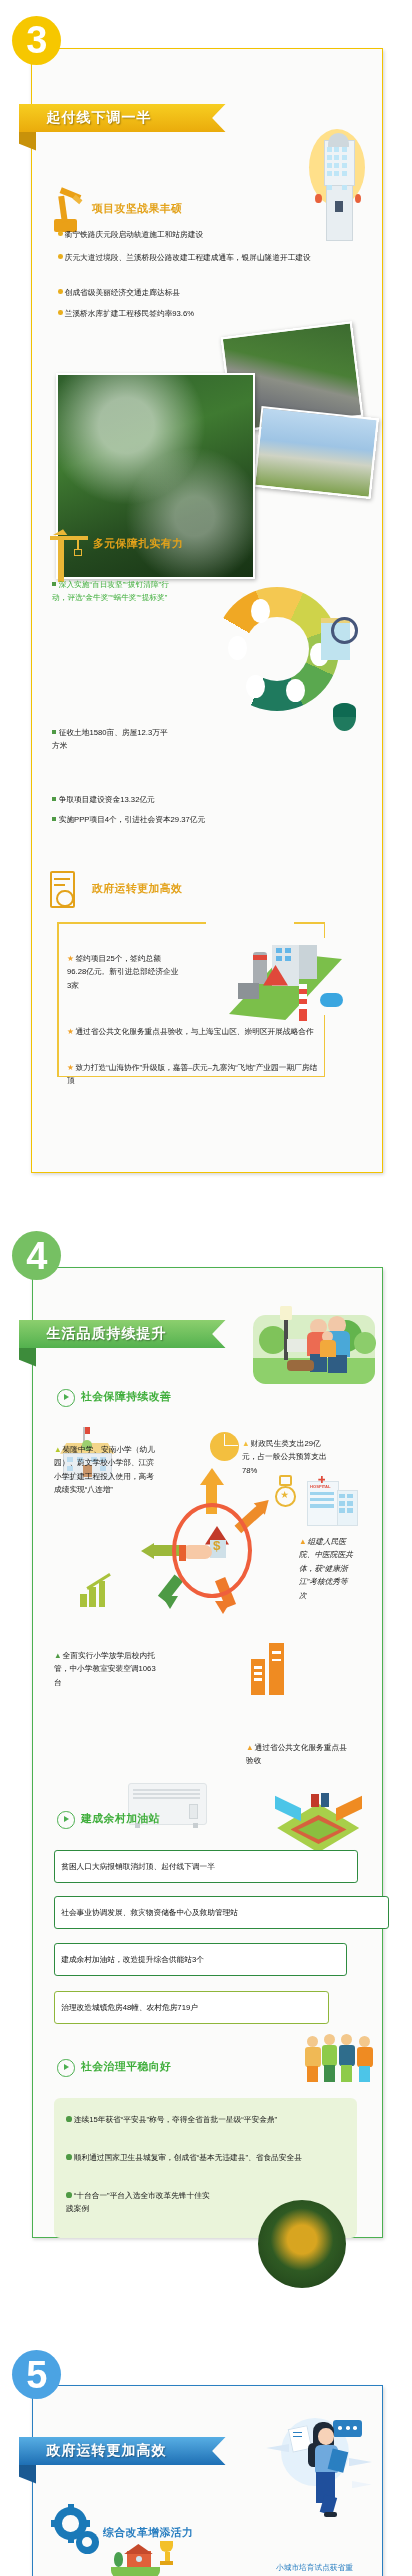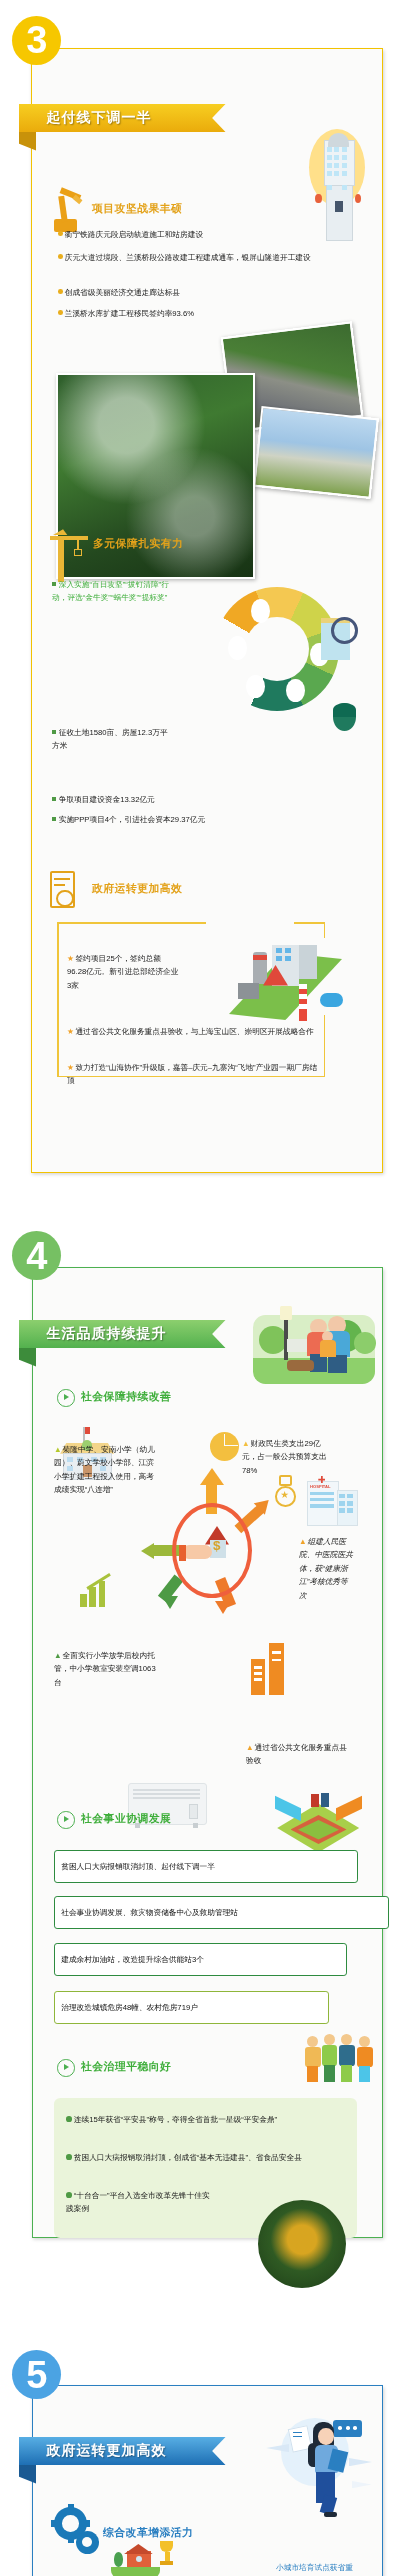--- a/index.html
+++ b/index.html
@@ -393,21 +393,21 @@
            clip-path:polygon(50% 0,100% 50%,50% 100%,0 50%);"></div>
       <div class="rect" style="left:26px;top:32px;width:41px;height:19.6px;background:#8bbf3f;
            clip-path:polygon(50% 0,100% 50%,50% 100%,0 50%);"></div>
       <div class="rect" style="left:3.1px;top:14.4px;width:26px;height:13.4px;background:#4cc5e8;transform:skewY(26deg);"></div>
       <div class="rect" style="left:64px;top:14.4px;width:26px;height:13.4px;background:#ef8b22;transform:skewY(-26deg);"></div>
       <div class="rect" style="left:49px;top:5.2px;width:8.2px;height:13.4px;background:#2f5d84;"></div>
       <div class="rect" style="left:39px;top:6.2px;width:8.2px;height:12.4px;background:#c23a2a;"></div>
     </div>
 
     <div class="circ" style="left:57px;top:1811px;"></div>
-    <div class="subhead g" style="left:81px;top:1812px;">社会事业协调发展</div>
+    <div class="subhead g" style="left:81px;top:1812px;">建成余村加油站</div>
 
     <div class="obox" style="left:54px;top:1850px;width:304px;height:33px;">
       <span>贫困人口大病报销取消封顶、起付线下调一半</span>
     </div>
     <div class="obox" style="left:54px;top:1896px;width:335px;height:33px;">
       <span>社会事业协调发展、救灾物资储备中心及救助管理站</span>
     </div>
     <div class="obox" style="left:54px;top:1943px;width:293px;height:33px;">
       <span>建成余村加油站，改造提升综合供能站3个</span>
     </div>
@@ -432,21 +432,21 @@
       <div class="rect" style="left:52px;top:17.5px;width:15.5px;height:20.6px;background:#ef8b22;border-radius:3.1px;"></div>
       <div class="rect" style="left:54px;top:37px;width:11.3px;height:15.5px;background:#4cc5e8;"></div>
     </div>
 
     <div class="softbox" style="left:54px;top:2098px;width:303px;height:140px;"></div>
 
     <div class="bl" style="left:66px;top:2113px;width:286px;">
       <span class="gdot"></span><span>连续15年获省“平安县”称号，夺得全省首批一星级“平安金鼎”</span>
     </div>
     <div class="bl" style="left:66px;top:2151px;width:286px;">
-      <span class="gdot"></span><span>贫困人口大病报销取消封顶，创成省“基本无违建县”、省食品安全县</span>
+      <span class="gdot"></span><span>顺利通过国家卫生县城复审，创成省“基本无违建县”、省食品安全县</span>
     </div>
     <div class="bl" style="left:66px;top:2189px;width:144px;">
       <span class="gdot"></span><span>“十台合一”平台入选全市改革先锋十佳实践案例</span>
     </div>
     <div class="ph photo-ding" style="left:258px;top:2200px;width:88px;height:88px;border:none;box-shadow:none;"></div>
   </div>
 
   <div class="section">
 
     <div class="card b" style="top:2385px;width:349px;height:933px;"></div>

